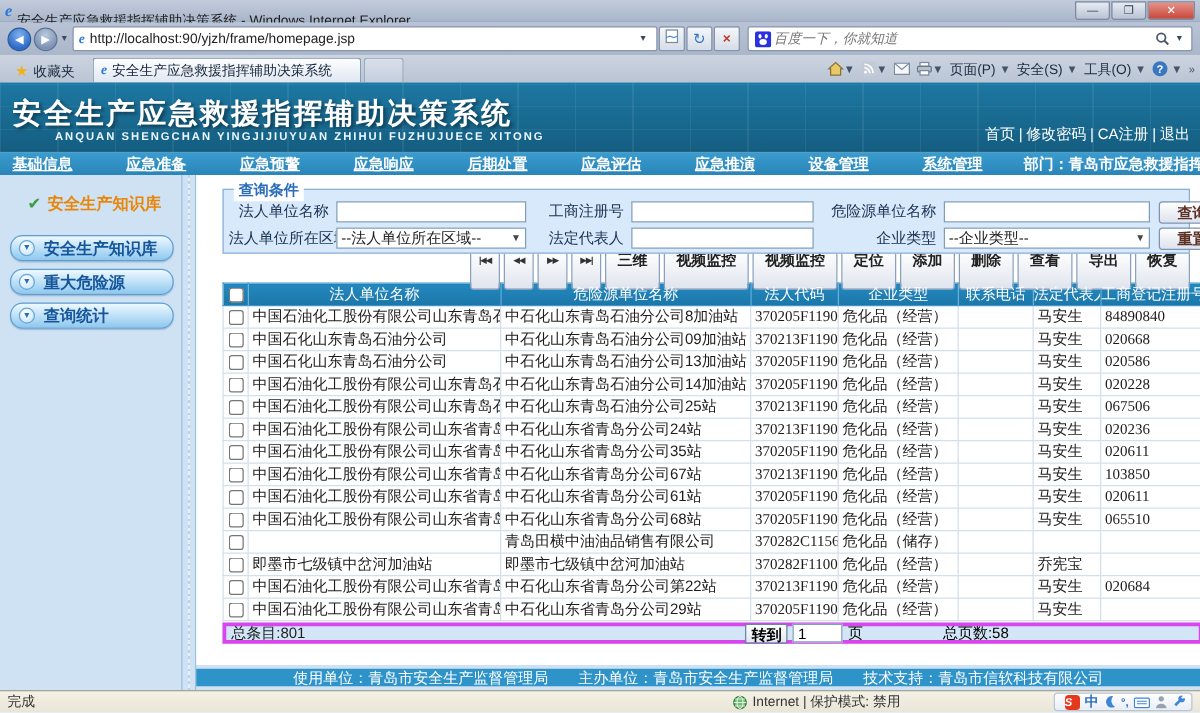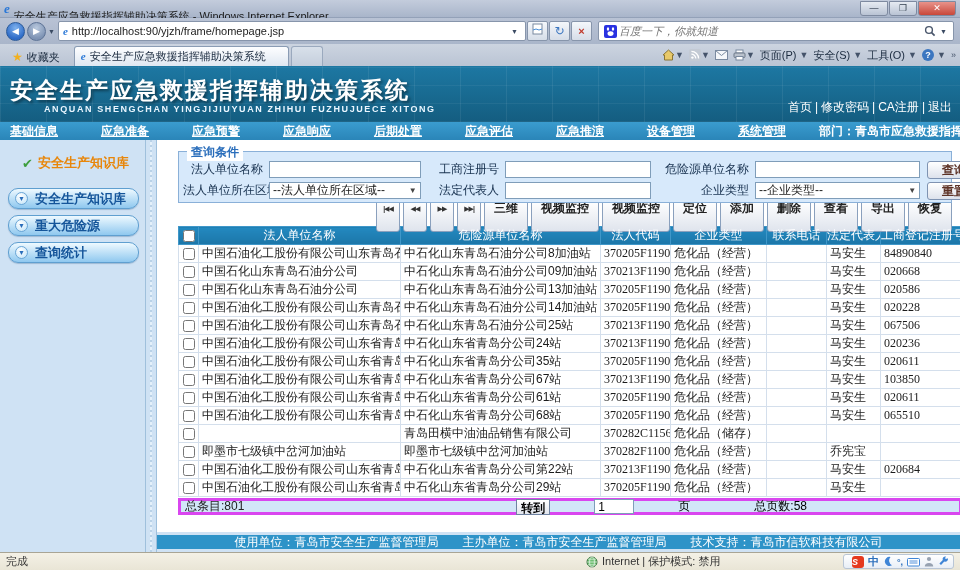--- a/index.html
+++ b/index.html
@@ -87,21 +87,21 @@
 
   table.grid { border-collapse:collapse; table-layout:fixed; width:784px; margin-top:1px; }
   table.grid th { background:linear-gradient(#2389c0,#1c76a8); color:#fff; font-weight:normal; font-size:12px; height:18px; border:1px solid #3f97c9; text-align:center; white-space:nowrap; overflow:hidden; }
   table.grid td { height:16px; border:1px solid #d4dfec; font-size:12px; color:#1b1b1b; white-space:nowrap; overflow:hidden; padding:0 3px; }
   td.num { font-family:"Liberation Serif","DejaVu Serif",serif; }
   .chkcell { text-align:center; padding:0 !important; }
   input[type=checkbox] { width:12px; height:12px; vertical-align:middle; }
 
   .pgbar { width:784px; height:17px; background:#d2e6f8; border:3px solid #d946ef; display:flex; align-items:center; padding:0 4px; margin-top:1px; }
   .pg-total { color:#222; }
-  .pg-goto { margin-left:auto; display:flex; align-items:center;gap:40px; }
+  .pg-goto { margin-left:auto; display:flex; align-items:center; }
   .gotobtn { height:16px; border:1px solid #6f83a2; background:linear-gradient(#fff,#e2e6ee); font-weight:bold; font-size:12px; padding:0 4px; font-family:inherit; cursor:pointer; }
   .pageinput { width:40px; height:15px; border:1px solid #7f9db9; margin-left:4px; font-size:12px; padding-left:3px; font-family:inherit; }
   .pg-suffix { margin-left:4px; }
   .pg-pages { margin-left:64px; margin-right:148px; }
 
   .pagefooter { position:absolute; left:157px; bottom:3px; width:803px; height:14px; background:#2e93c8; color:#fff; font-size:12px; display:flex; justify-content:center; align-items:center; }
   .pagefooter span { margin:0 12px; white-space:nowrap; }
 
   
   .statusbar { left:0; top:552px; width:960px; height:18px; background:linear-gradient(#f4f1e6,#e9e5d6); border-top:1px solid #a9a595; display:flex; align-items:center; font-size:11px; color:#333; padding:0 6px; }

